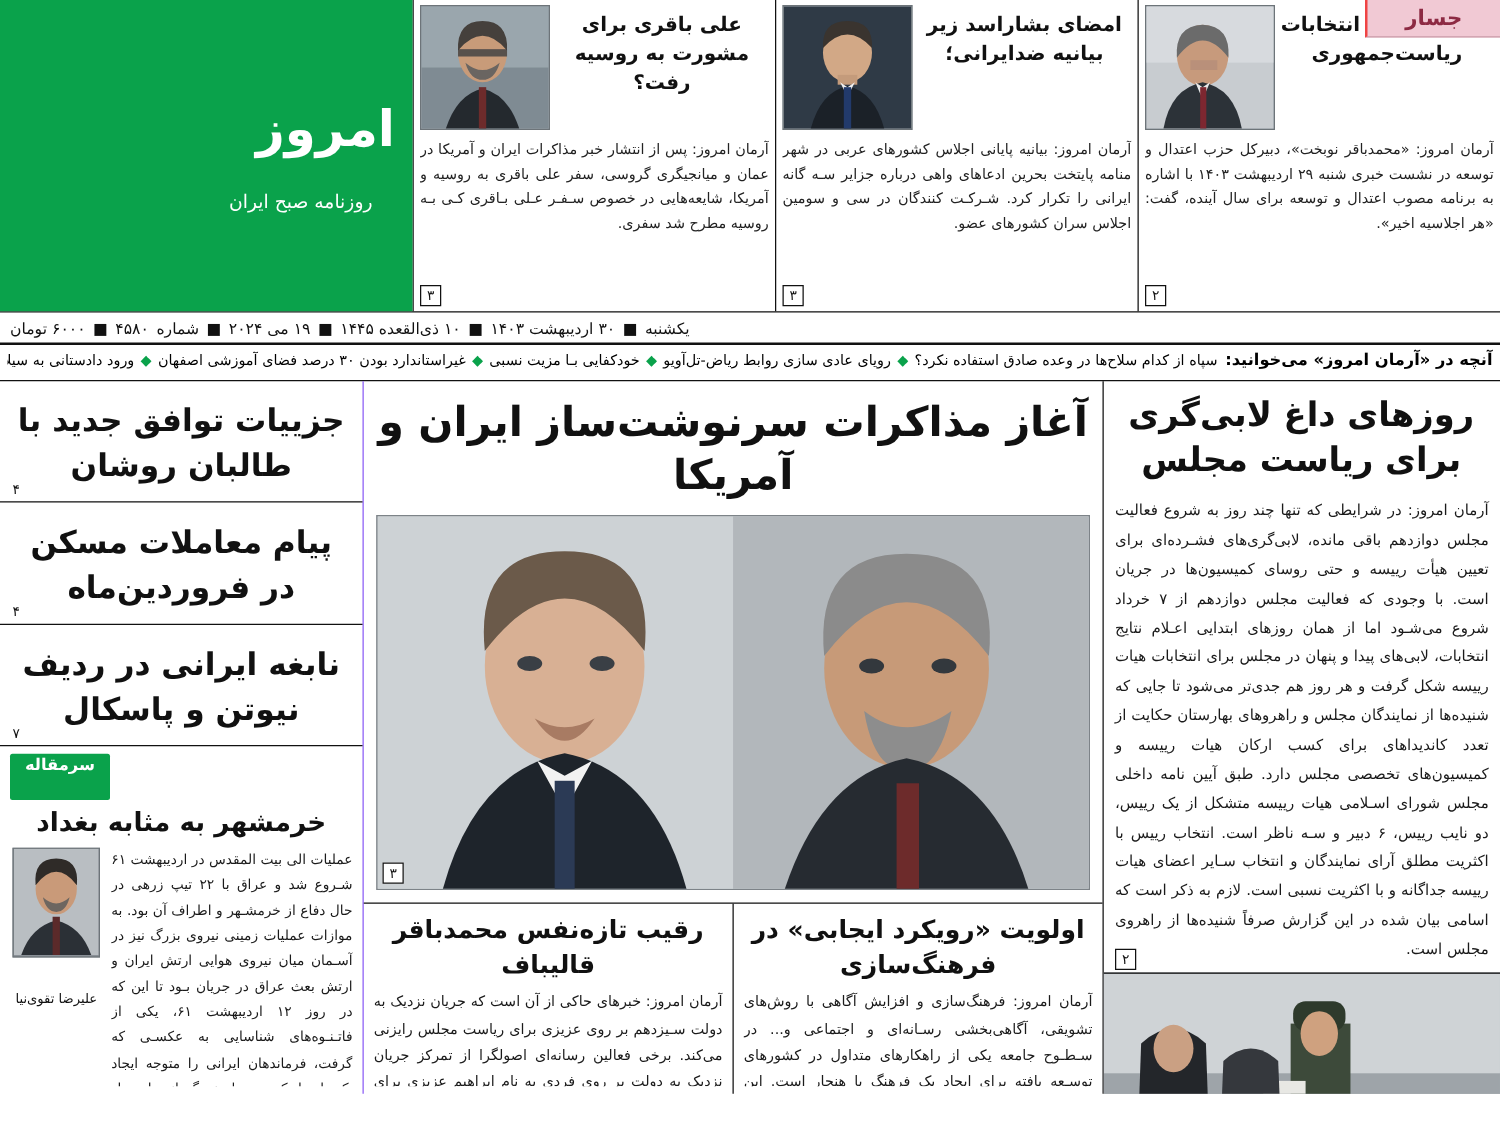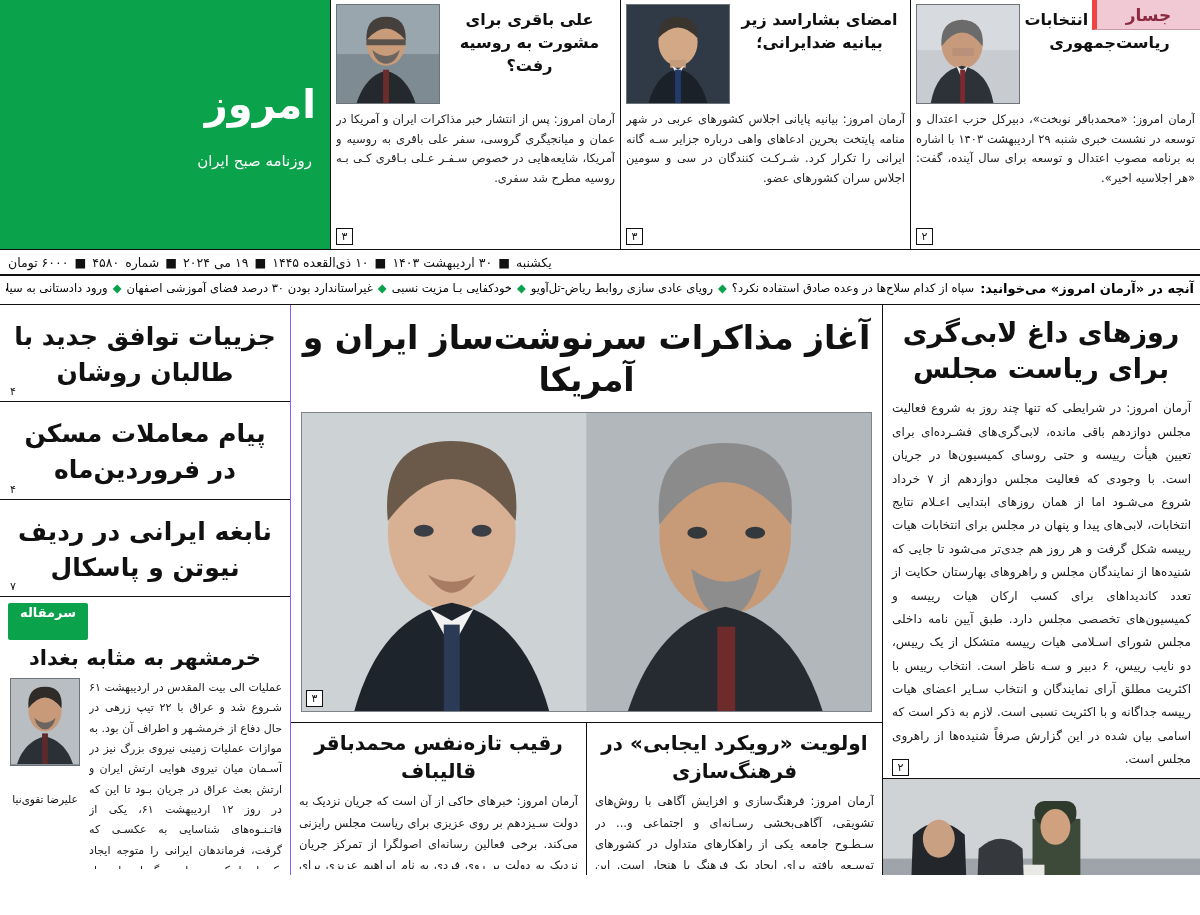--- a/index.html
+++ b/index.html
@@ -52,21 +52,21 @@
     font-weight: bold;
     position: absolute;
     right: 14px;
     top: 84px;
     line-height: 1;
   }
   .logo-tag {
     color: #fff;
     font-size: 15px;
     position: absolute;
-    right: 18px;
+    right: 32px;
     top: 150px;
     line-height: 1.5;
     text-align: right;
   }
 
   .teasers {
     flex: 1;
     display: flex;
     flex-direction: row;
     border-left: 1px solid #111;
@@ -369,21 +369,21 @@
     line-height: 1.3;
   }
 
   
   .corner-stamp {
     position: absolute;
     top: 0; right: 0;
     width: 108px; height: 30px;
     background: #f1c9d4;
     border-bottom: 1px solid #c99aa8;
-    border-left: 5px solid #ef4444;
+    border-left: 2px solid #ef4444;
     color: #8d2a43;
     font-size: 17px;
     font-weight: bold;
     display: flex;
     align-items: center;
     justify-content: center;
     letter-spacing: 2px;
     z-index: 5;
   }
 </style>

